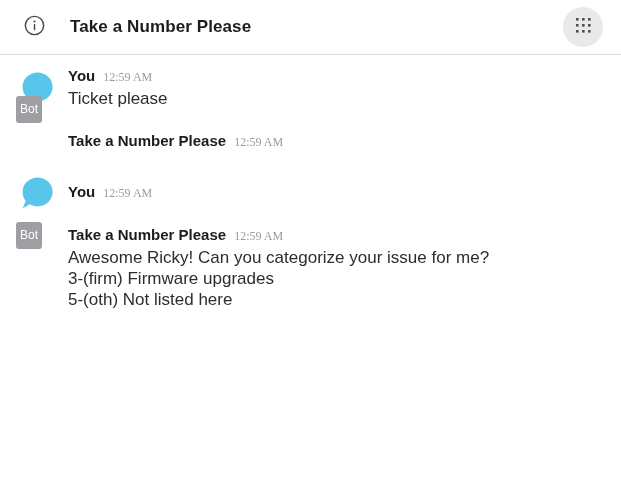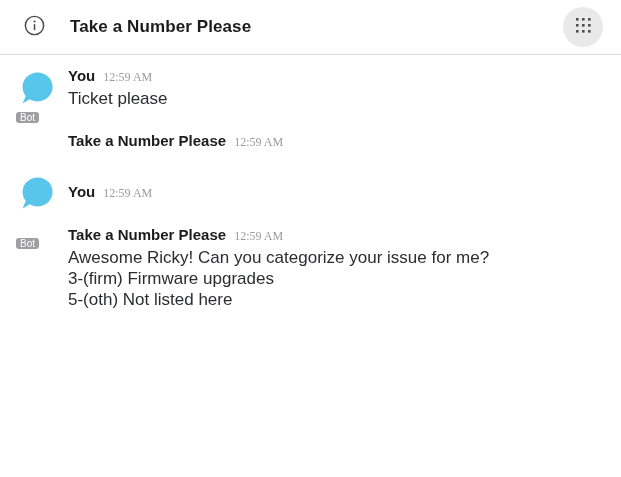--- a/index.html
+++ b/index.html
@@ -78,23 +78,23 @@
     font-size: 6px;
     font-weight: 700;
     line-height: 7px;
   }
   .bot-avatar-text span { display: block; }
   .bot-badge {
     position: absolute;
     left: -2px; bottom: 1px;
     background: var(--bot-badge-bg, #9e9ea3);
     color: #ffffff;
-    font-size: 10px;
+    font-size: 12px;
     line-height: 11px;
-    padding: 0 4px;
+    padding: 8px 4px;
     border-radius: 3px;
   }
 
   .msg-content { flex: 1; min-width: 0; }
   .msg-header {
     display: flex;
     align-items: baseline;
     gap: 8px;
     height: 18px;
     margin-bottom: 3px;

